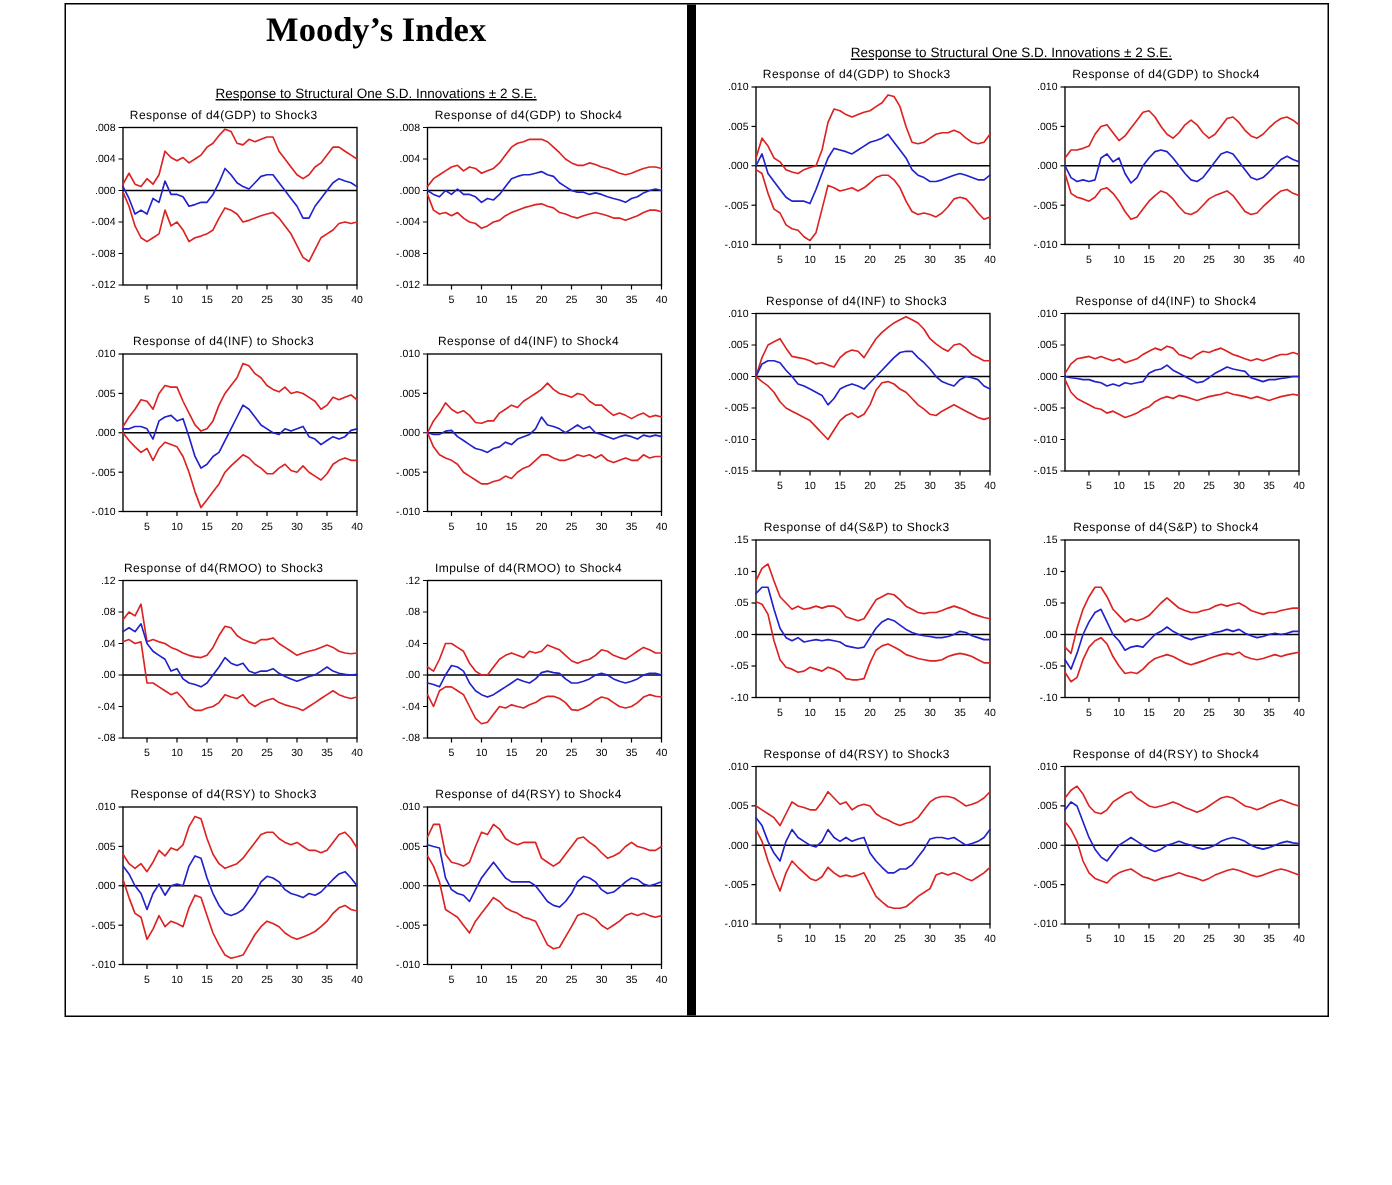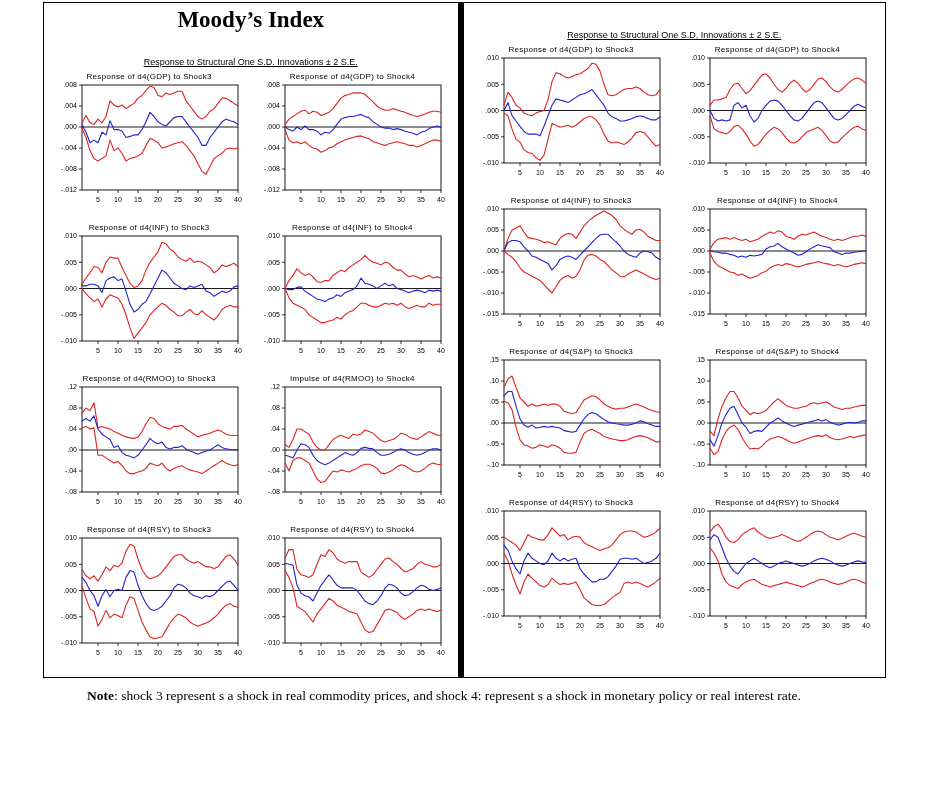--- a/index.html
+++ b/index.html
@@ -719,14 +719,13 @@
               </g>
               <polyline points="32.0,25.0 36.0,19.8 40.0,17.1 44.0,22.4 48.0,30.3 52.0,34.5 56.0,35.5 60.0,32.9 64.0,27.6 68.0,25.0 72.0,22.4 76.0,20.8 80.0,25.0 84.0,27.6 88.0,30.3 92.0,31.3 96.0,30.3 100.0,29.2 104.0,27.6 108.0,29.2 112.0,31.3 116.0,32.9 120.0,34.5 124.0,32.9 128.0,30.3 132.0,27.6 136.0,25.0 140.0,24.0 144.0,25.0 148.0,27.6 152.0,30.3 156.0,31.3 160.0,32.9 164.0,31.3 168.0,29.2 172.0,27.6 176.0,26.1 180.0,27.6 184.0,29.2 188.0,30.3" fill="none" stroke="#dd2222" stroke-width="1.1" stroke-linejoin="round" stroke-linecap="round"></polyline>
               <polyline points="32.0,32.9 36.0,27.6 40.0,30.3 44.0,40.8 48.0,51.3 52.0,59.1 56.0,64.4 60.0,67.0 64.0,61.7 68.0,56.5 72.0,53.9 76.0,51.3 80.0,53.9 84.0,56.5 88.0,59.1 92.0,60.7 96.0,59.1 100.0,56.5 104.0,55.4 108.0,53.9 112.0,55.4 116.0,56.5 120.0,58.1 124.0,59.1 128.0,58.1 132.0,56.5 136.0,53.9 140.0,52.3 144.0,51.3 148.0,52.3 152.0,53.9 156.0,56.5 160.0,58.1 164.0,59.1 168.0,58.1 172.0,56.5 176.0,54.9 180.0,53.9 184.0,54.9 188.0,55.4" fill="none" stroke="#2222cc" stroke-width="1.1" stroke-linejoin="round" stroke-linecap="round"></polyline>
               <polyline points="32.0,40.8 36.0,46.0 40.0,53.9 44.0,67.0 48.0,74.9 52.0,78.6 56.0,80.1 60.0,81.7 64.0,77.5 68.0,74.9 72.0,73.3 76.0,72.3 80.0,74.9 84.0,77.5 88.0,78.6 92.0,80.1 96.0,78.6 100.0,77.5 104.0,76.4 108.0,74.9 112.0,76.4 116.0,77.5 120.0,78.6 124.0,80.1 128.0,78.6 132.0,76.4 136.0,74.9 140.0,73.3 144.0,72.3 148.0,73.3 152.0,74.9 156.0,76.4 160.0,77.5 164.0,76.4 168.0,74.9 172.0,73.3 176.0,72.3 180.0,73.3 184.0,74.9 188.0,76.4" fill="none" stroke="#dd2222" stroke-width="1.1" stroke-linejoin="round" stroke-linecap="round"></polyline>
             </svg>
           </div>
         </div>
     </section>
   </div>
 
-  <p class="note"><b>Note</b><span>: shock 3 represent s a shock in real commodity prices, and shock 4: represent s a shock in monetary policy or real interest rate.</span></p>
 </div>
 
 </body></html>

